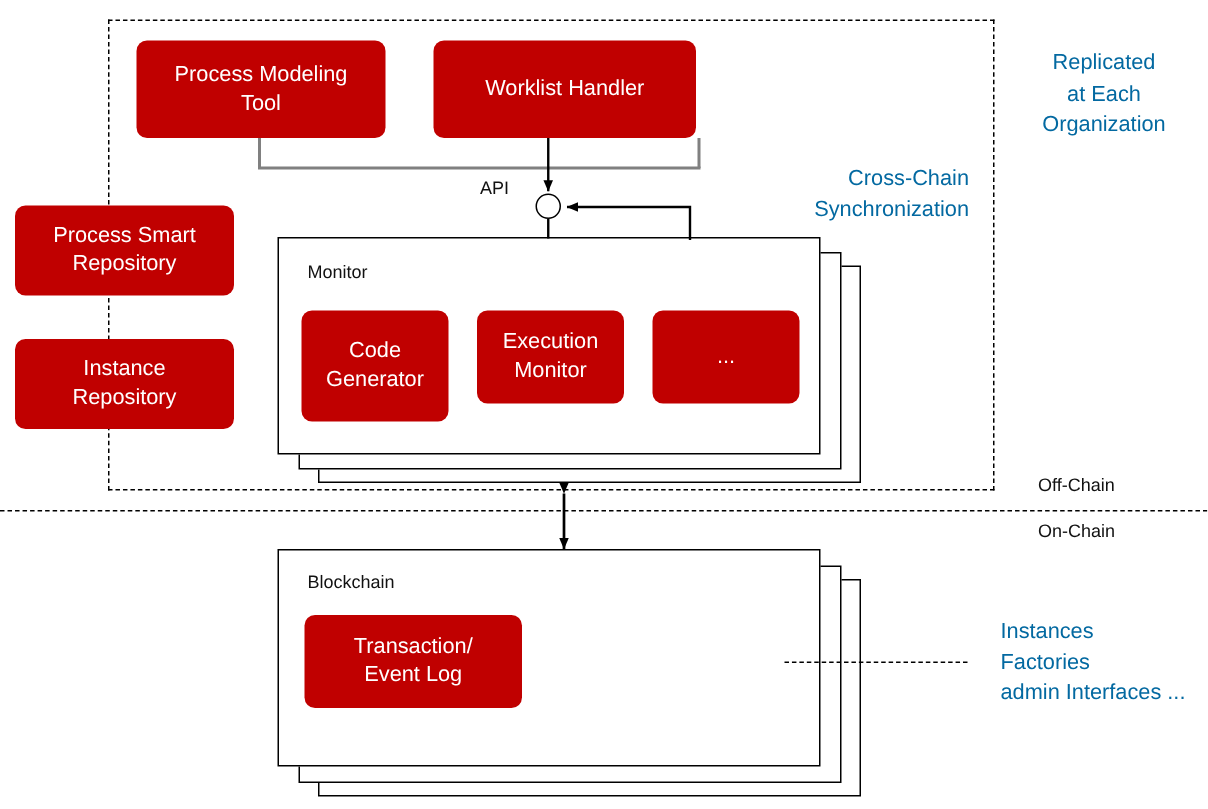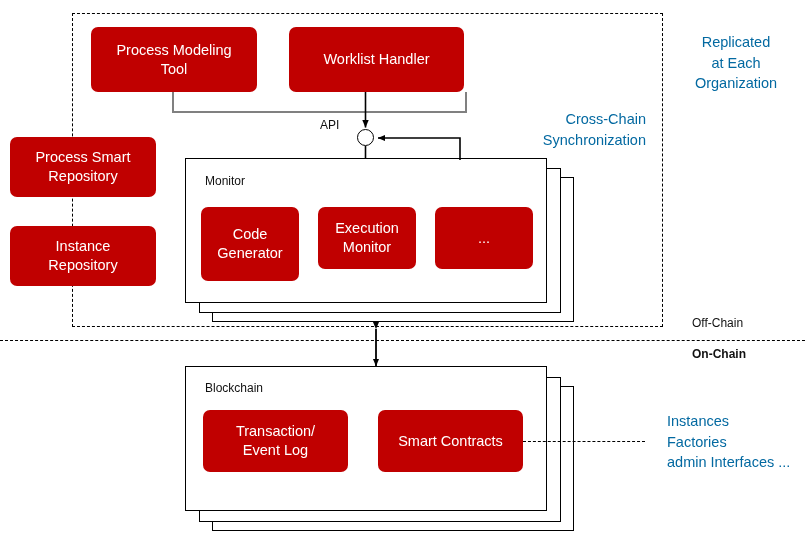--- a/index.html
+++ b/index.html
@@ -130,32 +130,31 @@
 
   <div class="redbox" style="left: 201px; top: 207px; width: 98px; height: 74px; white-space: pre-line;">Code
 Generator</div>
 
   <div class="redbox" style="left: 318px; top: 207px; width: 98px; height: 62px; white-space: pre-line;">Execution
 Monitor</div>
 
   <div class="redbox" style="left:435px;top:207px;width:98px;height:62px;">...</div>
 
   <div class="cardlabel" style="left:692px;top:316px;">Off-Chain</div>
-  <div class="cardlabel" style="left:692px;top:347px;font-weight:bold;">On-Chain</div>
+  <div class="cardlabel" style="left:692px;top:347px;">On-Chain</div>
 
   <div class="whitecard" style="left:212px;top:386px;width:362px;height:145px;z-index:1;"></div>
   <div class="whitecard" style="left:199px;top:377px;width:362px;height:145px;z-index:2;"></div>
   <div class="whitecard" style="left:185px;top:366px;width:362px;height:145px;z-index:3;"></div>
 
   <div class="cardlabel" style="left:205px;top:381px;z-index:7;">Blockchain</div>
 
   <div class="redbox" style="left: 203px; top: 410px; width: 145px; height: 62px; white-space: pre-line;">Transaction/
 Event Log</div>
 
-  <div class="redbox" style="left:378px;top:410px;width:145px;height:62px;">Smart Contracts</div>
 
   <div class="dashconn" style="left:523px;top:441px;width:122px;"></div>
 
   <div class="plaintext" style="left: 667px; top: 411px; width: 150px; text-align: left; white-space: pre-line;">Instances
 Factories
 admin Interfaces ...</div>
 
   <svg class="arrowlayer" viewBox="0 0 805 539">
     <defs>
       <marker id="arrowFilled" markerWidth="9" markerHeight="9" refX="7.4" refY="3.2" orient="auto" markerUnits="userSpaceOnUse">

